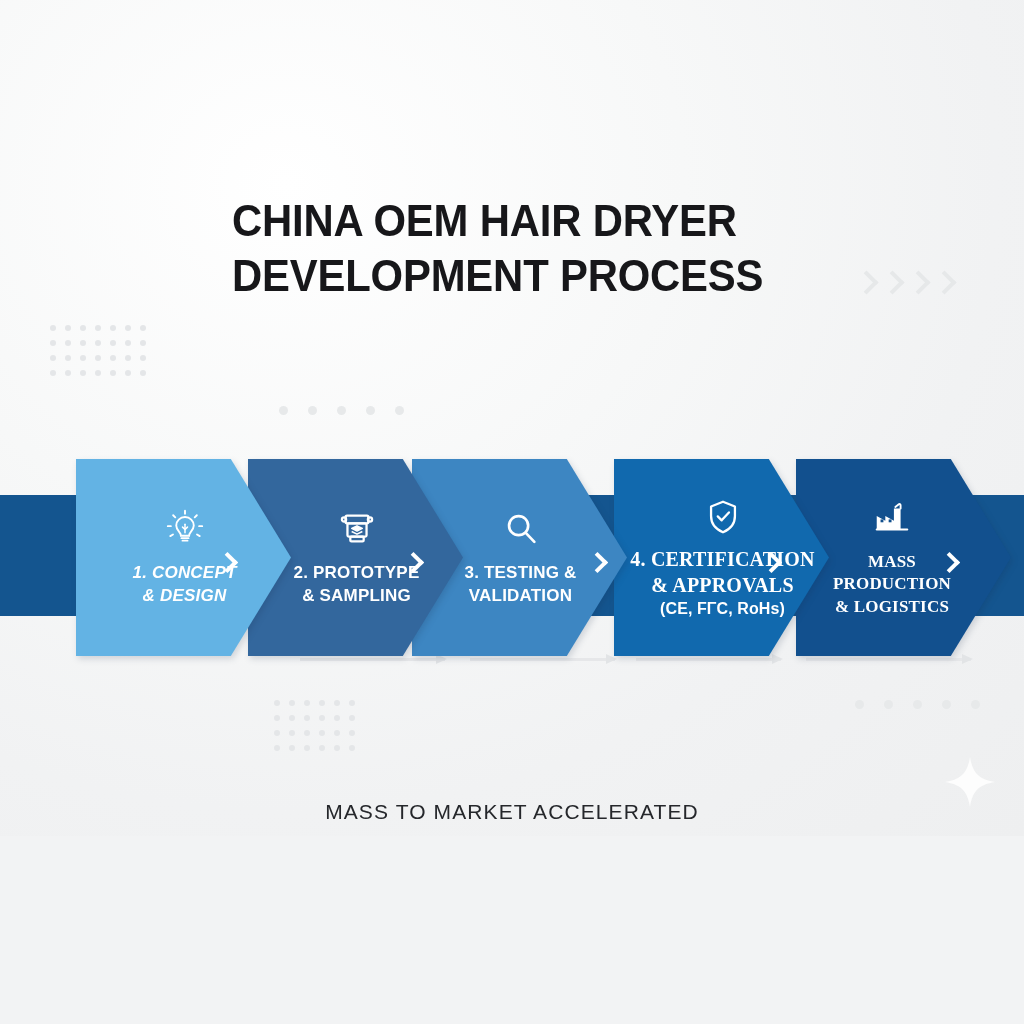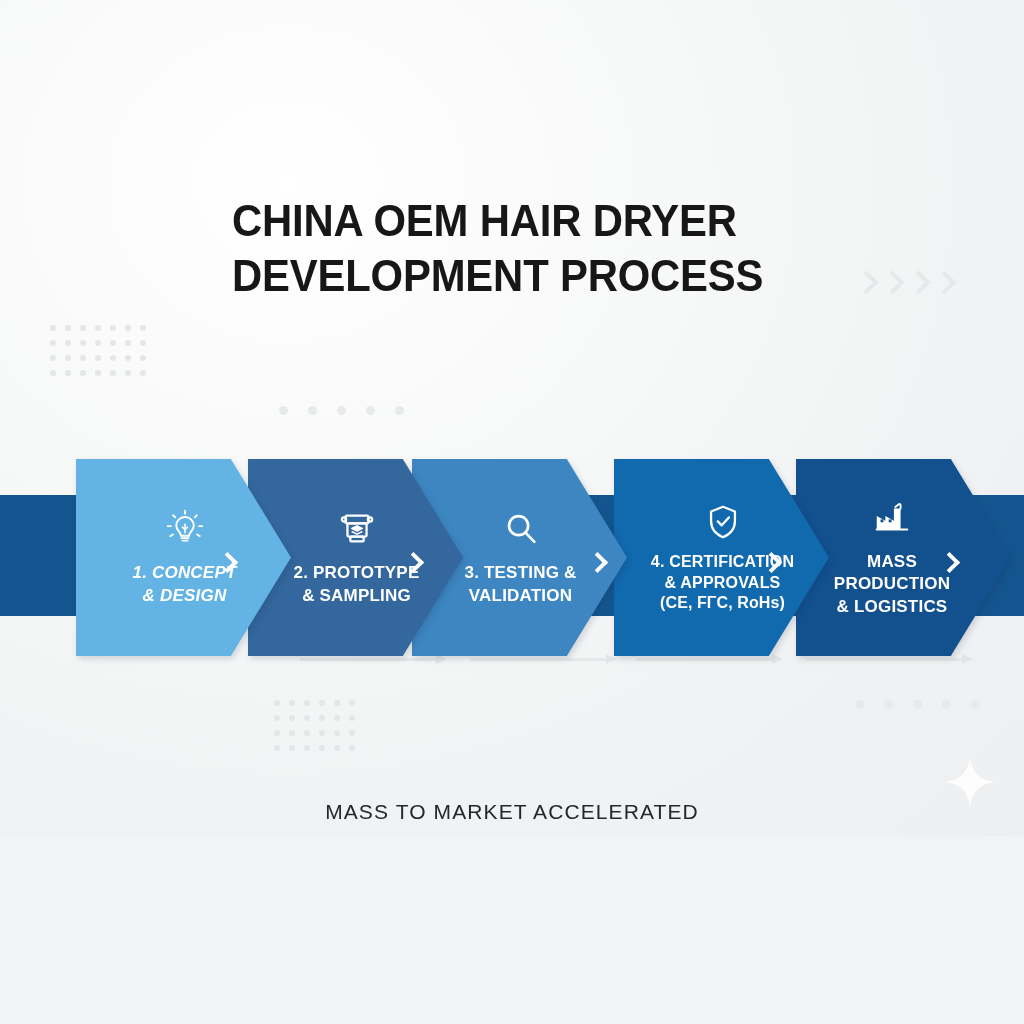--- a/index.html
+++ b/index.html
@@ -389,31 +389,31 @@
 
     <div class="step" style="left:614px; width:215px; z-index:12;">
       <div class="step-body" style="background:#1169ae;">
         <div class="step-inner">
           <div class="step-icon" style="margin-bottom:8px;">
             <svg viewBox="0 0 44 44" xmlns="http://www.w3.org/2000/svg" fill="none" stroke="#ffffff" stroke-width="2.4" stroke-linejoin="round" stroke-linecap="round">
               <path d="M22 6 L34.5 11 L34.5 21 C34.5 29.4 28.8 35.2 22 38 C15.2 35.2 9.5 29.4 9.5 21 L9.5 11 Z"></path>
               <path d="M16.5 21.4 L20.6 25.5 L28.2 17.2"></path>
             </svg>
           </div>
-          <div class="step-label" style="font-size:16px;">4. CERTIFICATION
+          <div class="step-label" style="font-size:20px;font-family:Liberation Serif, serif;">4. CERTIFICATION
 &amp; APPROVALS</div>
           <div class="step-sub">(CE, FΓC, RoHs)</div>
         </div>
       </div>
     </div>
     <div class="sep" style="left:762px;"></div>
 
     <div class="step" style="left:796px; width:215px; z-index:11;">
       <div class="step-body" style="background:#12508e;">
-        <div class="step-inner" style="width:160px;">
+        <div class="step-inner" style="width:160px;font-family:Liberation Serif, serif;">
           <div class="step-icon">
             <svg viewBox="0 0 44 44" xmlns="http://www.w3.org/2000/svg" fill="none" stroke="#ffffff" stroke-width="2.2" stroke-linejoin="round" stroke-linecap="round">
               <path d="M6 34 L6 20 L15 25 L15 20 L24 25 L24 12 L31 12 L31 34 Z" fill="#ffffff" stroke="none"></path>
               <path d="M6 34 L38 34" stroke-width="2.2"></path>
               <path d="M31 12 L31 9 C31 7.4 29.8 7 28.8 7.8 L25.5 10.4" stroke-width="2"></path>
               <rect x="10" y="23.5" width="3" height="3" fill="#12508e" stroke="none"></rect>
               <rect x="18.5" y="23.5" width="3" height="3" fill="#12508e" stroke="none"></rect>
             </svg>
           </div>
           <div class="step-label">MASS

